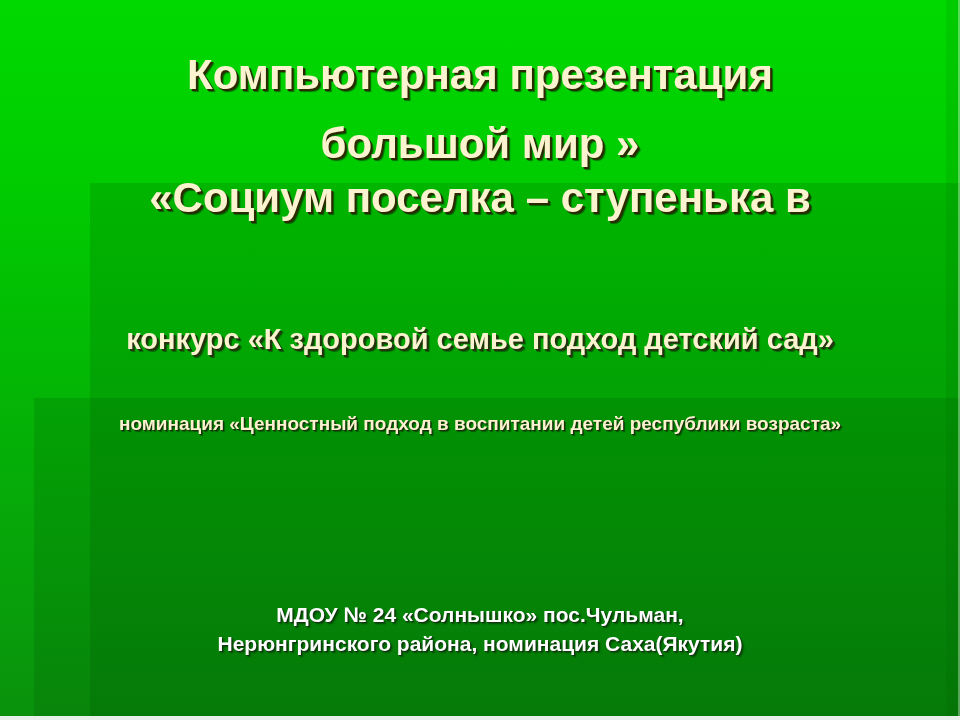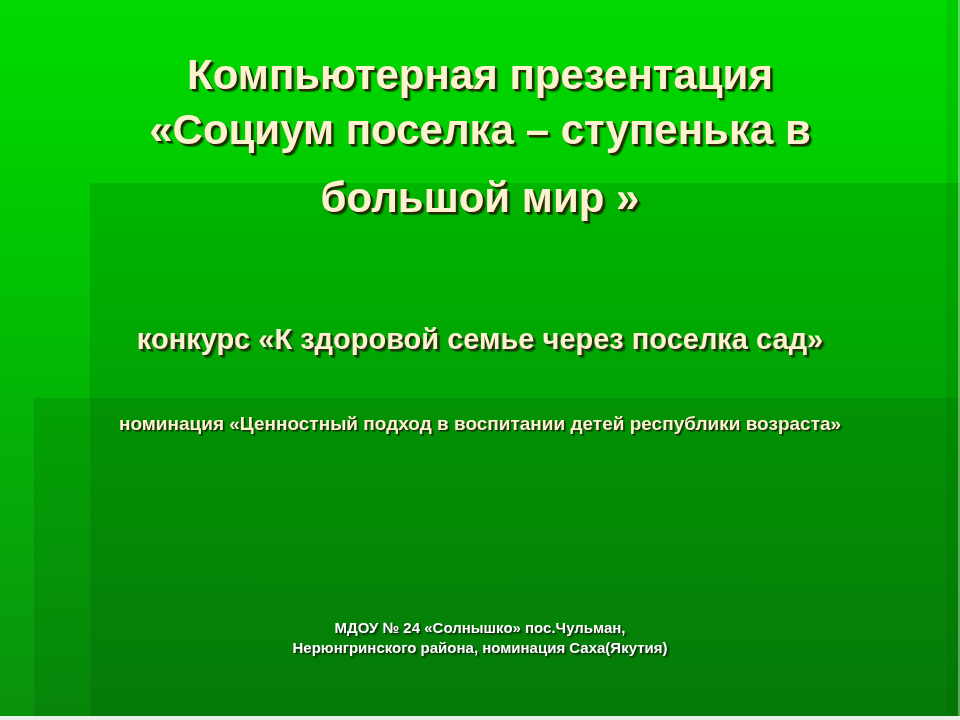--- a/index.html
+++ b/index.html
@@ -126,21 +126,21 @@
     text-shadow: 1px 1px 0 #1d2d0b, 2px 2px 1px rgba(0,0,0,0.4);
   }
 
   .org {
     position: absolute;
     left: 0;
     bottom: 62px;
     width: 960px;
     text-align: center;
     color: #ffffff;
-    font-size: 15px;
+    font-size: 21px;
     font-weight: 700;
     line-height: 1.35;
     text-shadow: 1px 1px 0 #12360f, 2px 2px 2px rgba(0,0,0,0.45);
   }
   .org .ln { display: block; }
 </style>
 </head>
 <body>
 
 <div class="slide">
@@ -149,25 +149,25 @@
   <div class="panel panel-b"></div>
   <div class="panel panel-edge"></div>
 
   <div class="slide-right-rule"></div>
   <div class="slide-bottom-rule"></div>
 
   <div class="content">
 
     <div class="title">
       <span class="ln ln1">Компьютерная презентация</span>
+      <span class="ln ln3">большой мир »</span>
       <span class="ln ln2">«Социум поселка – ступенька в</span>
-      <span class="ln ln3">большой мир »</span>
     </div>
 
-    <div class="contest">конкурс «К здоровой семье через поселка сад»</div>
+    <div class="contest">конкурс «К здоровой семье подход детский сад»</div>
 
     <div class="nomination">номинация «Ценностный подход в воспитании детей республики возраста»</div>
 
     <div class="org">
       <span class="ln">МДОУ № 24 «Солнышко» пос.Чульман,</span>
       <span class="ln">Нерюнгринского района, номинация Саха(Якутия)</span>
     </div>
 
   </div>
 </div>

